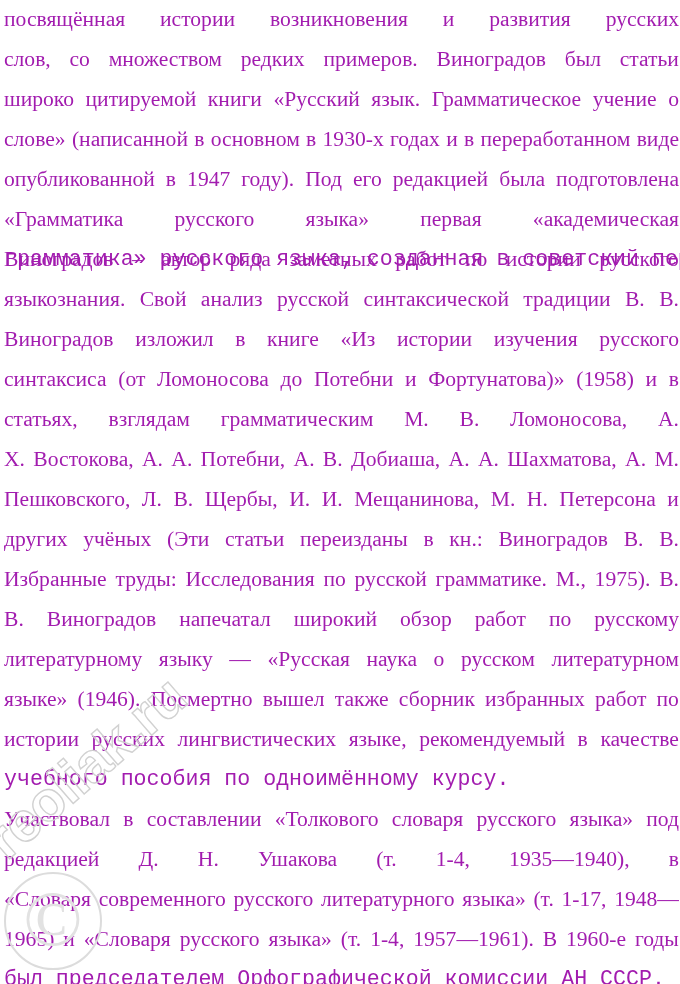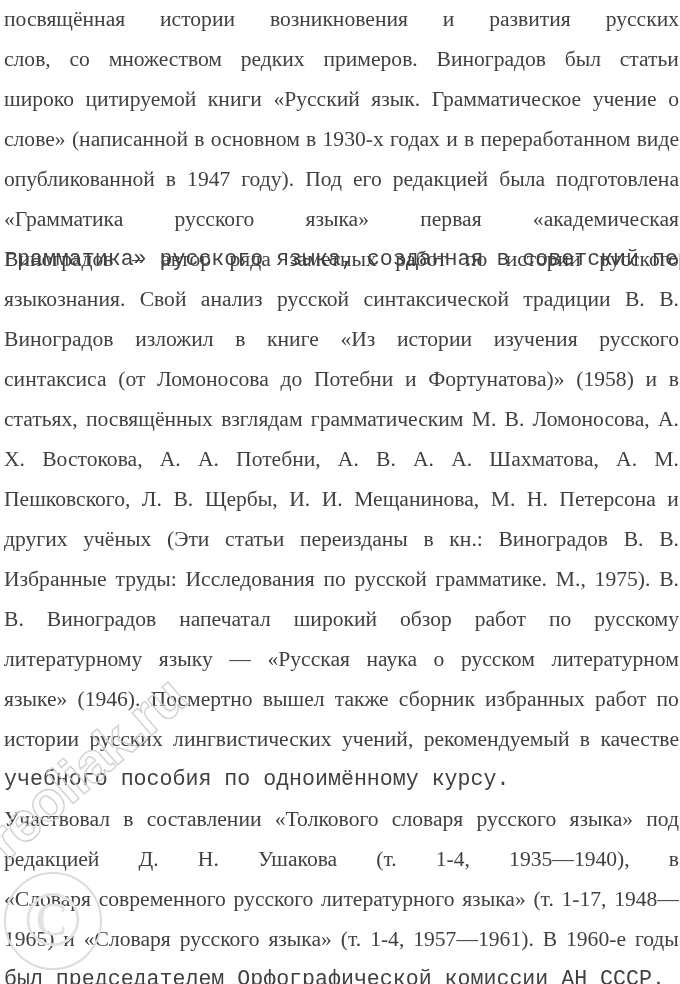--- a/index.html
+++ b/index.html
@@ -69,21 +69,21 @@
   #text-body {
     position: absolute;
     left: 0;
     top: 0;
     width: 680px;
     z-index: 1;
   }
   .para {
     margin: 0;
     padding: 0;
-    color: #404040;
+    color: #a21caf;
     font-size: 21.6px;
     line-height: 40px;
     text-align: justify;
     text-justify: inter-word;
     -webkit-hyphens: none;
     hyphens: none;
     word-spacing: 0px;
   }
   .para .ln {
     display: block;
@@ -222,36 +222,36 @@
           <span>до</span>
           <span>Потебни</span>
           <span>и</span>
           <span>Фортунатова)»</span>
           <span>(1958)</span>
           <span>и</span>
           <span>в</span>
         </div>
         <div class="ln j">
           <span>статьях,</span>
-          <span>посвящённых</span>
           <span>взглядам</span>
           <span>грамматическим</span>
           <span>М.</span>
           <span>В.</span>
           <span>Ломоносова,</span>
           <span>А.</span>
         </div>
         <div class="ln j">
           <span>Х.</span>
           <span>Востокова,</span>
           <span>А.</span>
           <span>А.</span>
           <span>Потебни,</span>
           <span>А.</span>
           <span>В.</span>
+          <span>Добиаша,</span>
           <span>А.</span>
           <span>А.</span>
           <span>Шахматова,</span>
           <span>А.</span>
           <span>М.</span>
         </div>
         <div class="ln j">
           <span>Пешковского,</span>
           <span>Л.</span>
           <span>В.</span>
@@ -315,21 +315,21 @@
           <span>также</span>
           <span>сборник</span>
           <span>избранных</span>
           <span>работ</span>
           <span>по</span>
         </div>
         <div class="ln j">
           <span>истории</span>
           <span>русских</span>
           <span>лингвистических</span>
-          <span>учений,</span>
+          <span>языке,</span>
           <span>рекомендуемый</span>
           <span>в</span>
           <span>качестве</span>
         </div>
         <div class="ln last">учебного пособия по одноимённому курсу.</div>
       </div>
     <div class="para" id="p3">
         <div class="ln j">
           <span>Участвовал</span>
           <span>в</span>

